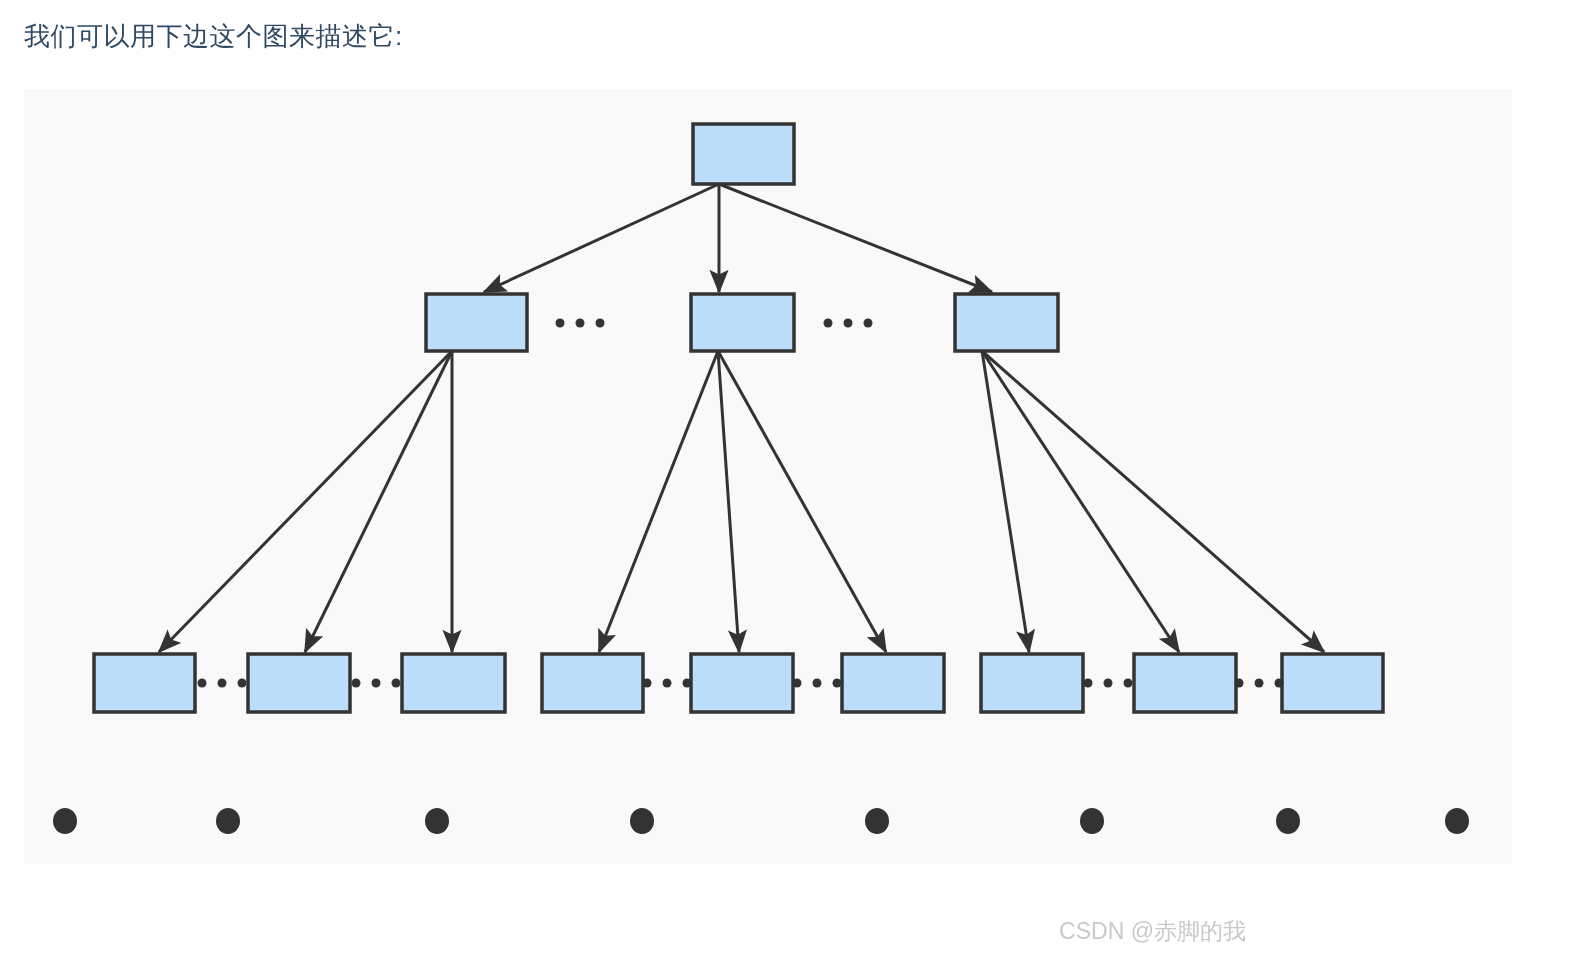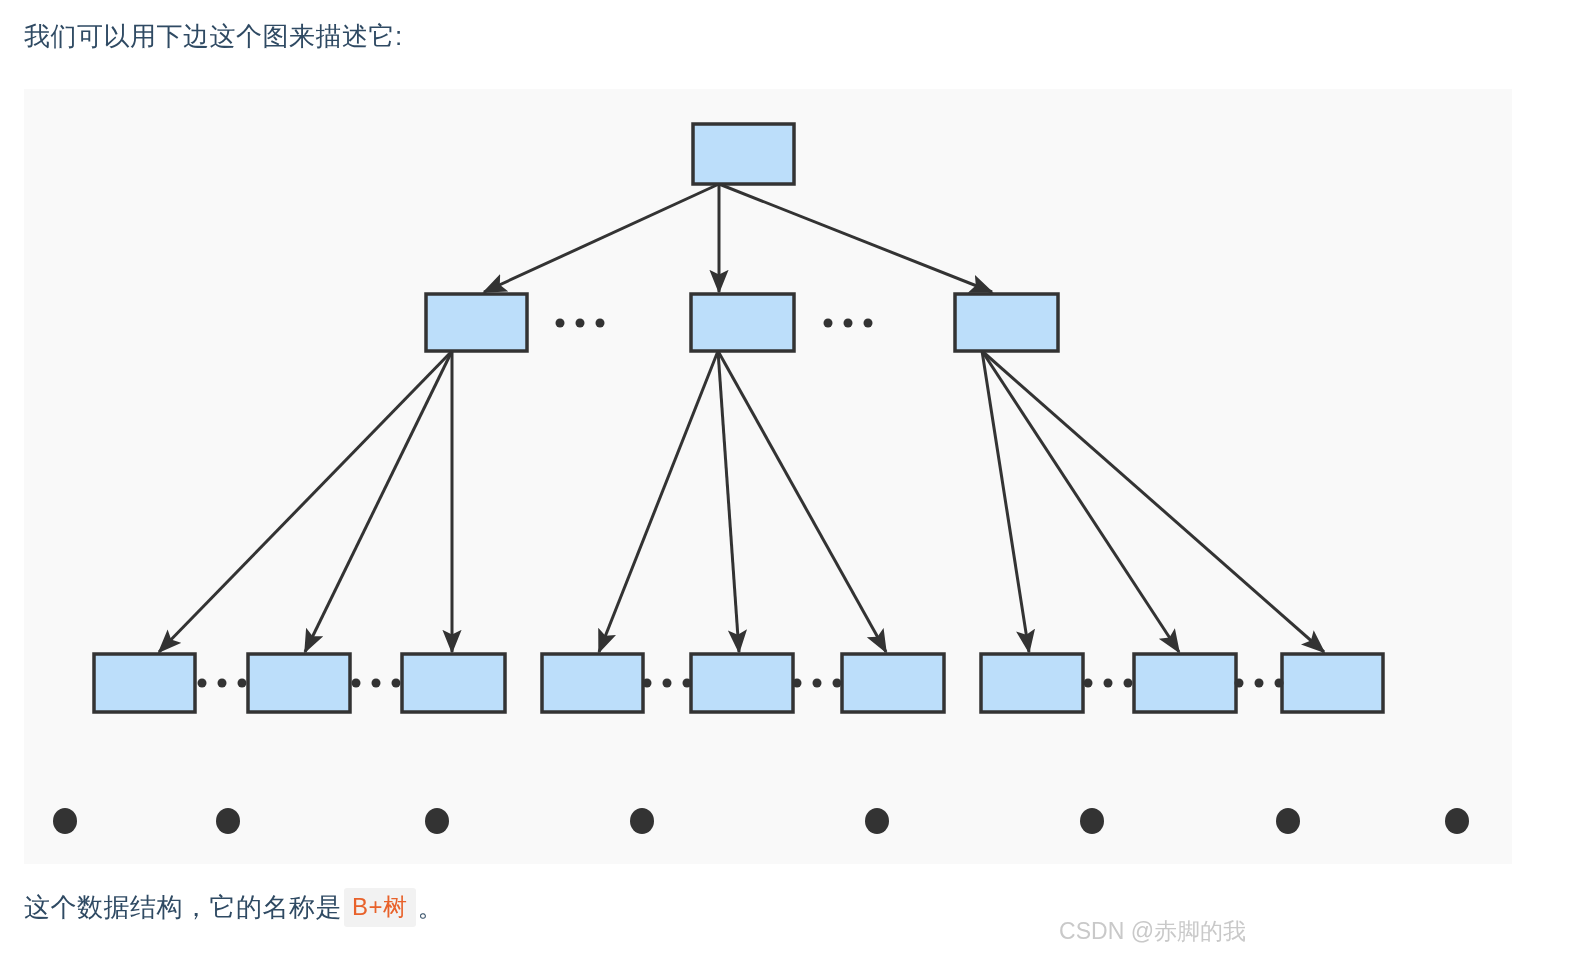--- a/index.html
+++ b/index.html
@@ -185,19 +185,16 @@
           <ellipse cx="413" cy="732" rx="12" ry="13" fill="#333333"></ellipse>
           <ellipse cx="618" cy="732" rx="12" ry="13" fill="#333333"></ellipse>
           <ellipse cx="853" cy="732" rx="12" ry="13" fill="#333333"></ellipse>
           <ellipse cx="1068" cy="732" rx="12" ry="13" fill="#333333"></ellipse>
           <ellipse cx="1264" cy="732" rx="12" ry="13" fill="#333333"></ellipse>
           <ellipse cx="1433" cy="732" rx="12" ry="13" fill="#333333"></ellipse>
         </g>
     </svg>
   </div>
 
-  <div class="para para-bottom">
-    <span>这个数据结构，它的名称是</span><span class="code-chip">B+树</span><span>。</span>
-  </div>
 
   <div class="watermark">CSDN @赤脚的我</div>
 
 </div>
 
 </body></html>

